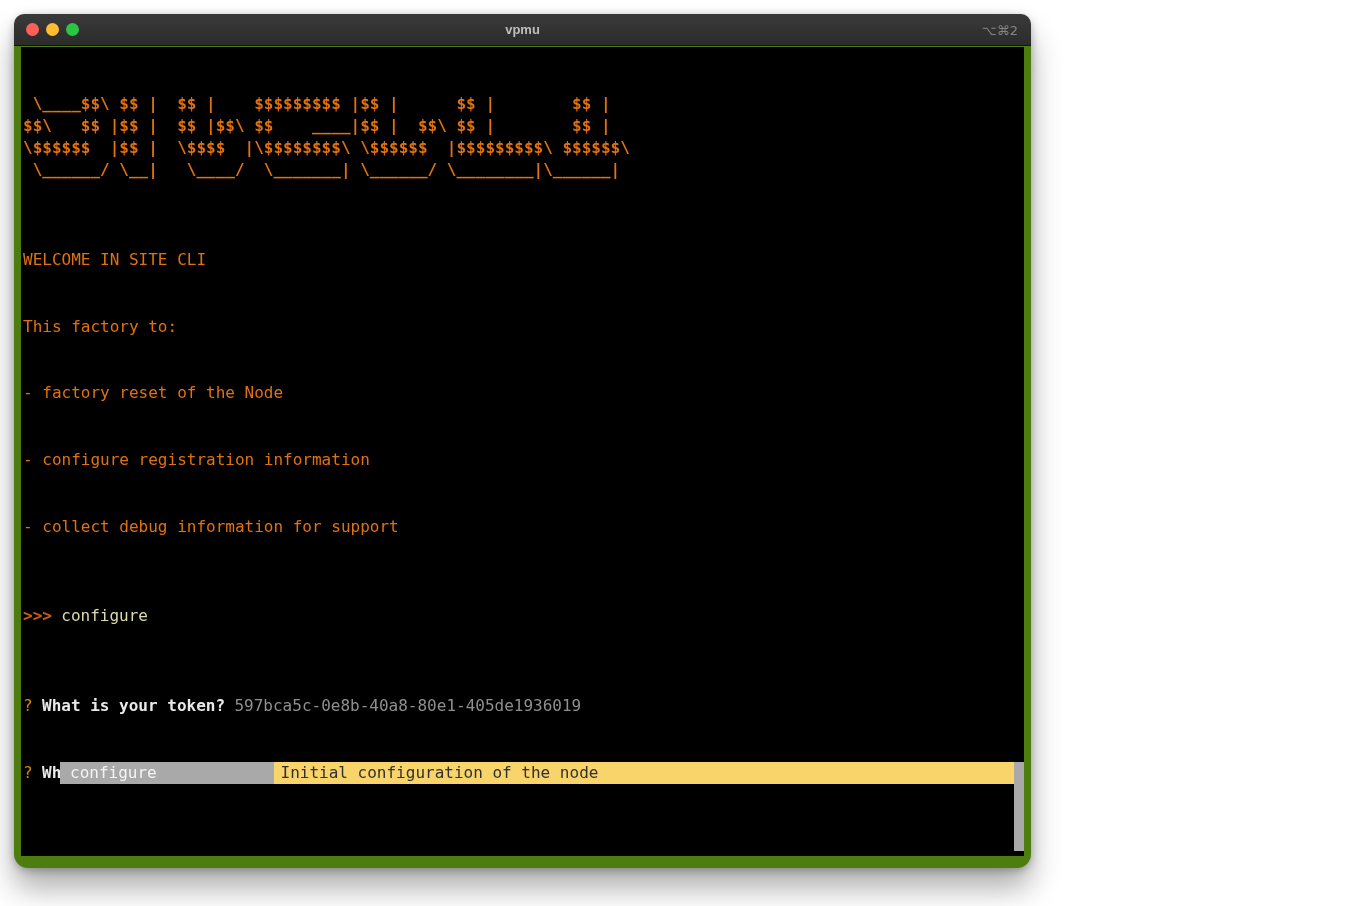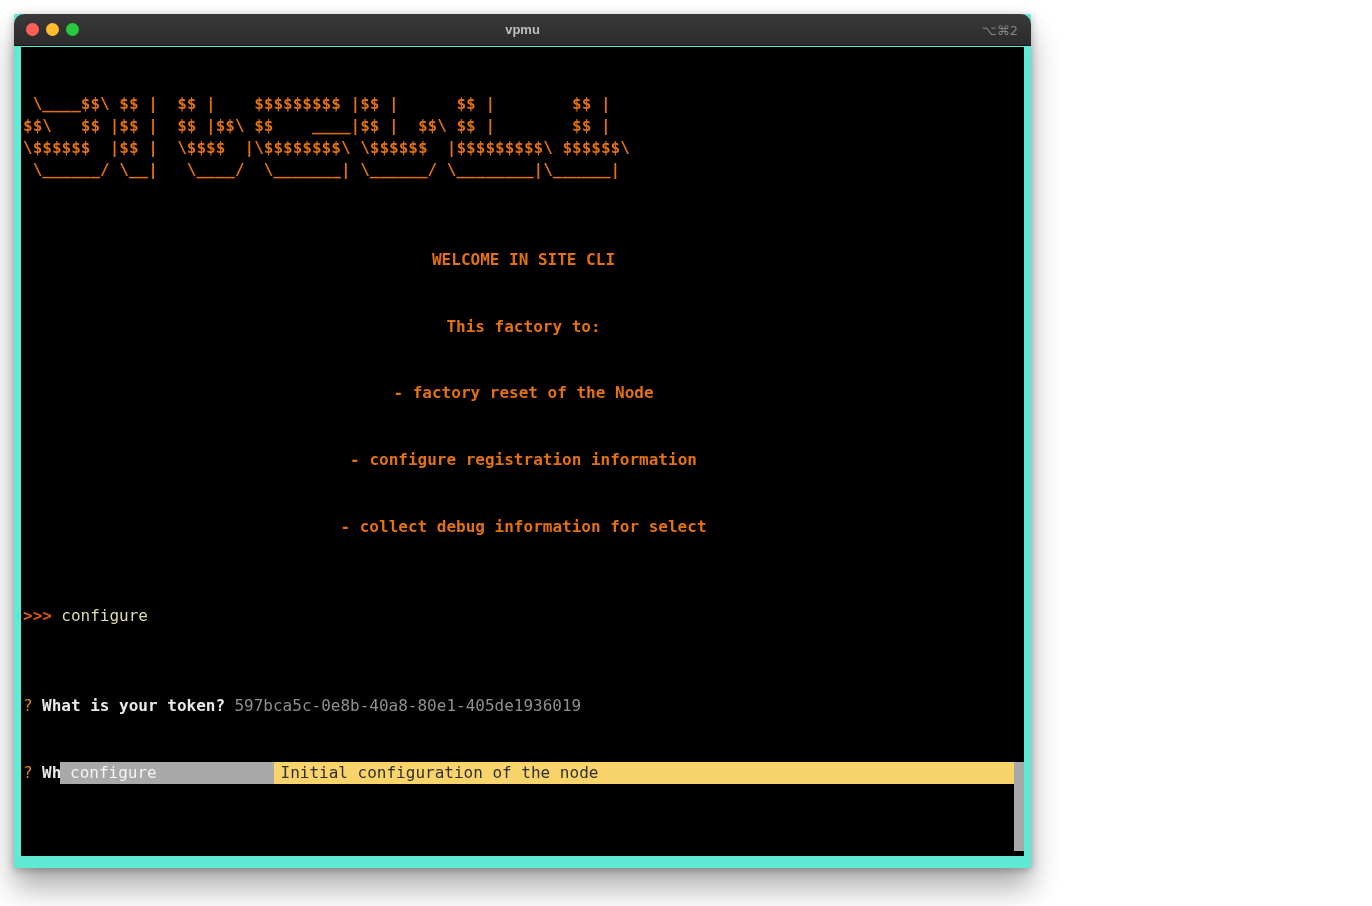--- a/index.html
+++ b/index.html
@@ -1,41 +1,41 @@
 <!DOCTYPE html>
 <html><head>
 <meta charset="utf-8">
 <style>
   * { margin:0; padding:0; box-sizing:border-box; }
   html,body { width:1372px; height:906px; background:#ffffff; font-family:"Liberation Sans",sans-serif; }
   body { position:relative; overflow:hidden; }
 
   .window { position:absolute; left:14px; top:14px; width:1017px; height:854px;
-            background:#5eead4; border-radius:1px;
+            background:#4d7c0f; border-radius:14px;
             box-shadow:0 20px 30px rgba(0,0,0,.32), 0 2px 8px rgba(0,0,0,.28); }
 
   .titlebar { position:relative; height:32px; border-radius:10px 10px 0 0;
               background:linear-gradient(#3a3a3a,#2b2b2b); border-bottom:1px solid #141414; }
   .lights { position:absolute; left:12px; top:9px; display:flex; gap:7px; }
   .light { width:13px; height:13px; border-radius:50%; }
   .light.red    { background:#ff5f57; }
   .light.yellow { background:#febc2e; }
   .light.green  { background:#28c840; }
   .title { position:absolute; left:0; right:0; top:0; line-height:32px; text-align:center;
            color:#bebebe; font-weight:bold; font-size:13px; }
   .shortcut { position:absolute; right:13px; top:0; line-height:33px; color:#858585;
               font-size:13px; font-family:"DejaVu Sans",sans-serif; }
 
   .terminal { position:absolute; left:7px; right:7px; top:33px; bottom:12px; background:#000000;
               overflow:hidden; padding:1px 0 0 2px;
               font-family:"DejaVu Sans Mono","Liberation Mono",monospace;
               font-size:16px; line-height:22.3px; color:#dddddd; white-space:pre; }
 
   pre.ascii { font:inherit; font-weight:bold; color:#e2710f; }
-  .orange { color:#e2710f; font-weight:bold;text-align:center; }
+  .orange { color:#e2710f; font-weight:normal; }
   .gt     { color:#cd5c10; font-weight:bold; margin-right:9.4px; }
   .cmd    { color:#dcdcaf; }
   .qmark  { color:#d78700; margin-right:9.4px; }
   .ques   { color:#e9e9e9; font-weight:bold; margin-right:9.4px; }
   .ans    { color:#8f8f8f; }
 
   .dropdown { position:absolute; left:39px; top:670px; width:964px; height:133.8px; }
   .dd-row  { display:flex; height:22.3px; }
   .dd-cmd  { width:232px; background:#a9a9a9; color:#f4f4f4; padding-left:10px; }
   .dd-desc { width:818px; background:#f8d46a; color:#303030; padding-left:7px; }
@@ -60,21 +60,21 @@
   <div class="terminal">
     <pre class="ascii"> \____$$\ $$ |  $$ |    $$$$$$$$$ |$$ |      $$ |        $$ |
 $$\   $$ |$$ |  $$ |$$\ $$    ____|$$ |  $$\ $$ |        $$ |
 \$$$$$$  |$$ |  \$$$$  |\$$$$$$$$\ \$$$$$$  |$$$$$$$$$\ $$$$$$\
  \______/ \__|   \____/  \_______| \______/ \________|\______|</pre>
 
     <div class="orange">WELCOME IN SITE CLI</div>
     <div class="orange">This factory to:</div>
     <div class="orange">- factory reset of the Node</div>
     <div class="orange">- configure registration information</div>
-    <div class="orange">- collect debug information for select</div>
+    <div class="orange">- collect debug information for support</div>
 
     <div><span class="gt">&gt;&gt;&gt;</span><span class="cmd">configure</span></div>
 
     <div><span class="qmark">?</span><span class="ques">What is your token?</span><span class="ans">597bca5c-0e8b-40a8-80e1-405de1936019</span></div>
     <div><span class="qmark">?</span><span class="ques">What is your site name? [optional]</span><span class="ans">kvm-sms</span></div>
     
     
     
     
     

